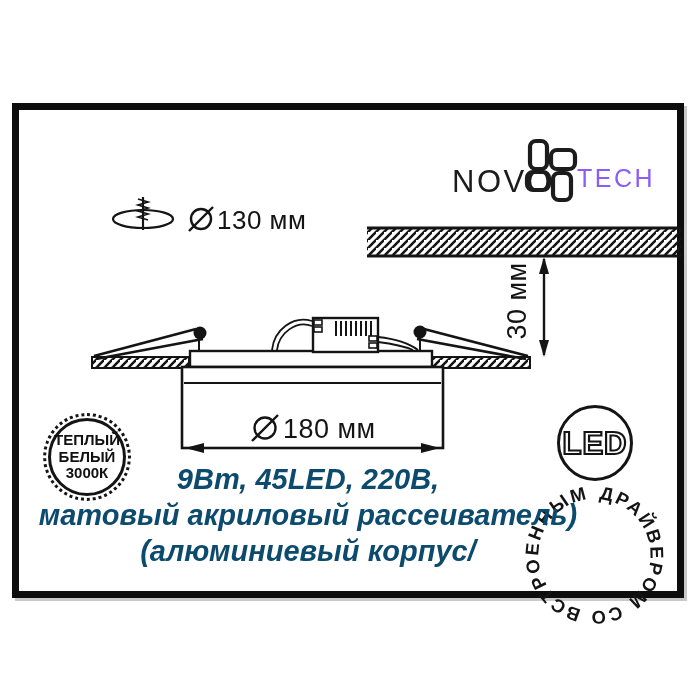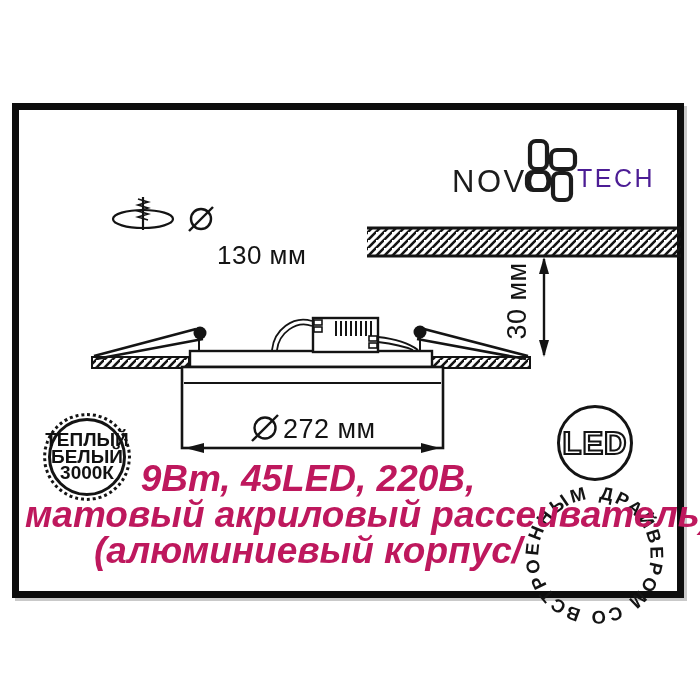--- a/index.html
+++ b/index.html
@@ -3,33 +3,33 @@
 <meta charset="utf-8">
 <style>
   html,body{margin:0;padding:0;background:#ffffff;}
   #page{position:relative;width:700px;height:700px;background:#ffffff;overflow:hidden;
         font-family:"Liberation Sans","DejaVu Sans",sans-serif;color:#141414;}
   .abs{position:absolute;}
   #frame{left:12px;top:103px;width:672px;height:495px;border:7px solid #0d0d0d;
          box-sizing:border-box;background:transparent;box-shadow:3px 3px 0 #c9c9c9;}
   #art{left:0;top:0;width:700px;height:700px;}
   .dimtext{font-size:27px;letter-spacing:0.5px;white-space:nowrap;color:#141414;}
-  #label-130{left:217px;top:205px;font-size:26px;margin-top:35px;}
+  #label-130{left:217px;top:205px;font-size:26px;}
   #label-145{left:283px;top:414px;font-size:27px;}
   #label-30{left:472px;top:286px;width:90px;height:30px;text-align:center;
             transform:rotate(-90deg);transform-origin:50% 50%;}
   #logo-novo{left:452px;top:164px;font-size:31px;letter-spacing:2.5px;color:#1c1c1c;white-space:nowrap;}
-  #logo-tech{left:577px;top:164px;font-size:25px;letter-spacing:2.5px;color:#4c1d95;white-space:nowrap;}
+  #logo-tech{left:577px;top:164px;font-size:25px;letter-spacing:2.5px;color:#8b5cf6;white-space:nowrap;}
   #specs{left:25px;top:461px;width:566px;text-align:center;
-         font-weight:bold;font-style:italic;font-size:37px;line-height:36px;color:#be185d;white-space:nowrap;}
+         font-weight:bold;font-style:italic;font-size:29px;line-height:36px;color:#0c4a6e;white-space:nowrap;}
   #warm-badge{left:43px;top:413px;width:88px;height:88px;border:3px dotted #141414;
               border-radius:50%;box-sizing:border-box;display:flex;align-items:center;justify-content:center;}
   #warm-badge-inner{width:78px;height:78px;border:3.5px solid #141414;border-radius:50%;
               box-sizing:border-box;display:flex;flex-direction:column;align-items:center;justify-content:center;
-              font-weight:bold;font-size:19px;line-height:16.5px;text-align:right;color:#111;}
+              font-weight:bold;font-size:15px;line-height:16.5px;text-align:right;color:#111;}
 </style>
 </head>
 <body>
 
 <div id="page">
 
   <div id="frame" class="abs"></div>
 
   <svg id="art" class="abs" width="700" height="700" viewBox="0 0 700 700">
     <defs>
@@ -136,21 +136,21 @@
       <circle cx="595" cy="443" r="36.5" fill="#ffffff" stroke="#141414" stroke-width="3"></circle>
       <text x="595" y="454" text-anchor="middle" font-size="31" font-weight="bold" letter-spacing="1" fill="#ffffff" stroke="#141414" stroke-width="2.2">LED</text>
       <text font-size="18.5" font-weight="bold" fill="#141414" letter-spacing="1">
         <textPath href="#led-ring-path" startOffset="4" textLength="340" lengthAdjust="spacing">ДРАЙВЕРОМ СО ВСТРОЕННЫМ</textPath>
       </text>
     </g>
   </svg>
 
   <div id="label-130" class="abs dimtext">130 мм</div>
 
-  <div id="label-145" class="abs dimtext">272 мм</div>
+  <div id="label-145" class="abs dimtext">180 мм</div>
 
   <div id="label-30" class="abs dimtext">30 мм</div>
 
   <div id="logo-novo" class="abs">NOVO</div>
   <div id="logo-tech" class="abs">TECH</div>
 
   <div id="specs" class="abs">
     <div>9Вт, 45LED, 220В,</div>
     <div>матовый акриловый рассеиватель)</div>
     <div>(алюминиевый корпус/</div>

